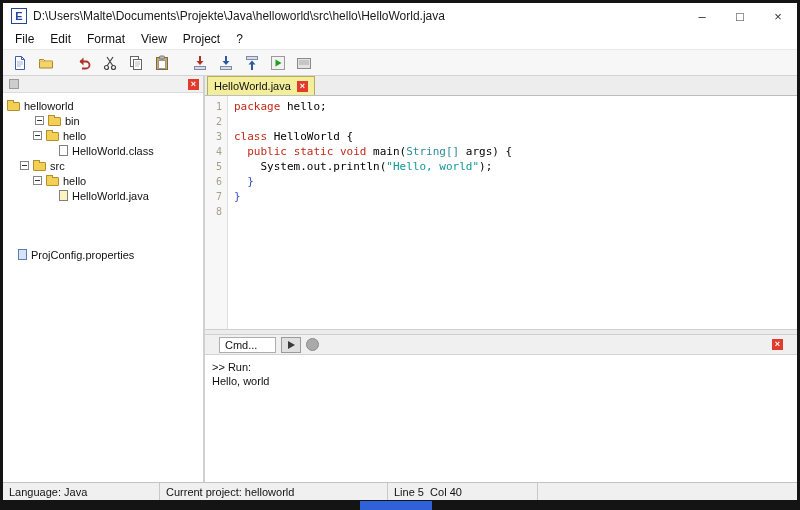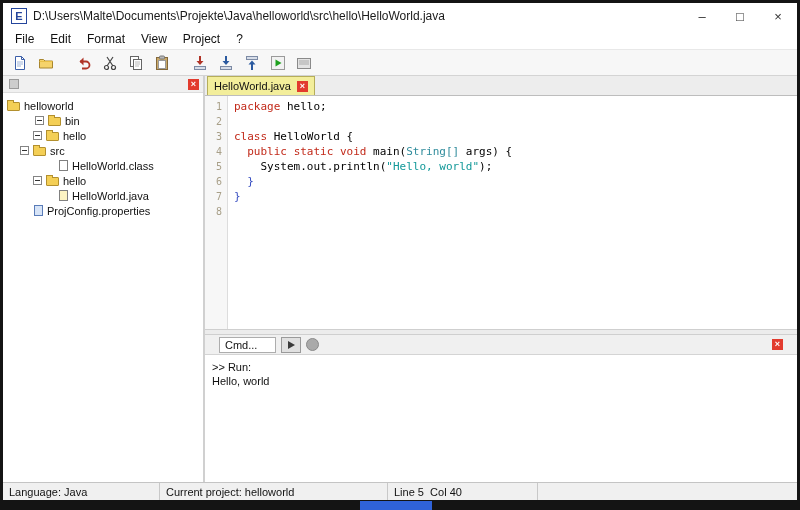--- a/index.html
+++ b/index.html
@@ -197,41 +197,41 @@
             <div class="trow" style="padding-left: 32px;">
               <span class="exp"></span>
               <span class="icon-folder"></span>
               <span class="tlabel">bin</span>
             </div>
             <div class="trow" style="padding-left: 30px;">
               <span class="exp"></span>
               <span class="icon-folder"></span>
               <span class="tlabel">hello</span>
             </div>
-            <div class="trow" style="padding-left: 17px;">
-              <span class="exp"></span>
-              <span class="icon-folder"></span>
-              <span class="tlabel">src</span>
-            </div>
             <div class="trow" style="padding-left: 43px;">
               <span class="spacer"></span>
               <span class="icon-file"></span>
               <span class="tlabel">HelloWorld.class</span>
             </div>
+            <div class="trow" style="padding-left: 17px;">
+              <span class="exp"></span>
+              <span class="icon-folder"></span>
+              <span class="tlabel">src</span>
+            </div>
             <div class="trow" style="padding-left: 30px;">
               <span class="exp"></span>
               <span class="icon-folder"></span>
               <span class="tlabel">hello</span>
             </div>
             <div class="trow" style="padding-left: 43px;">
               <span class="spacer"></span>
               <span class="icon-file file-java"></span>
               <span class="tlabel">HelloWorld.java</span>
             </div>
-            <div class="trow" style="padding-left: 18px;">
+            <div class="trow" style="padding-left: 2px; margin-top: 44px;">
               <span class="spacer"></span>
               <span class="icon-file file-properties"></span>
               <span class="tlabel">ProjConfig.properties</span>
             </div>
           </div>
       </div>
 
       <div class="rightcol">
         <div class="tabbar">
           <div class="tab" style="background:var(--tab-active,#F3EE9B)">

